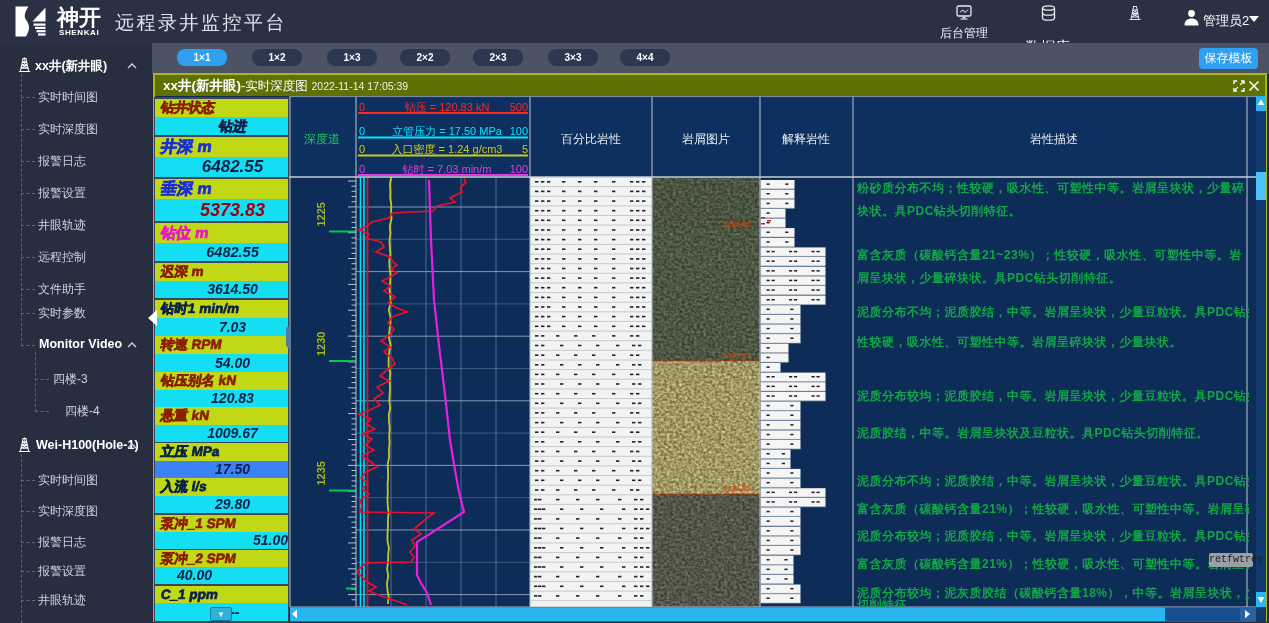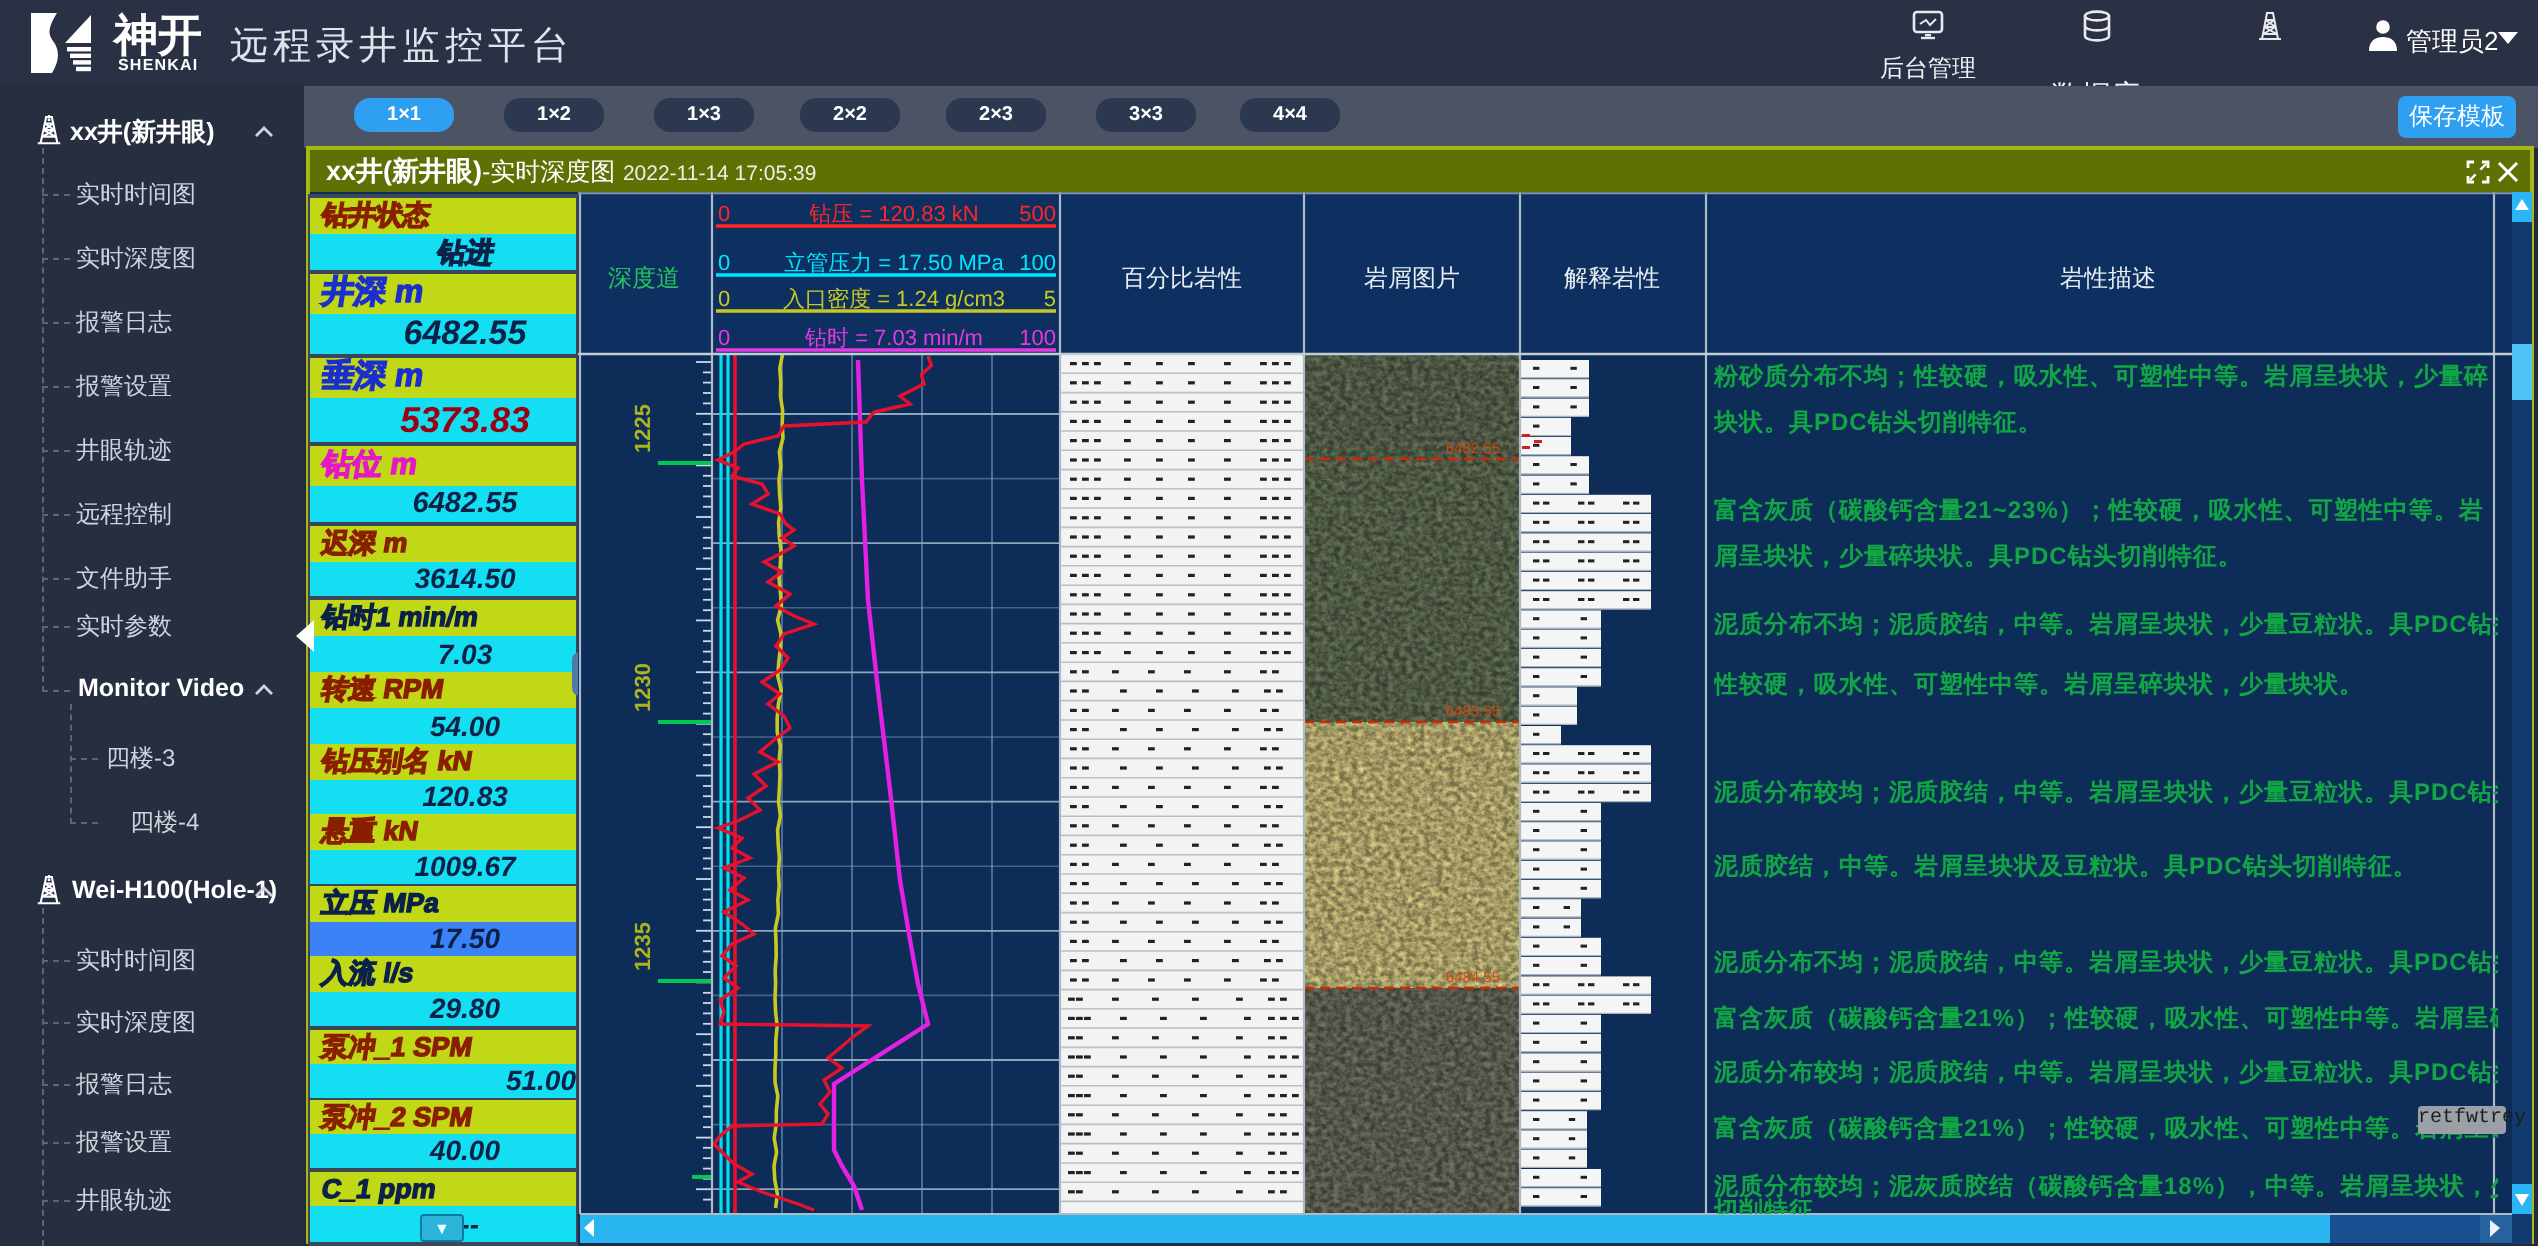--- a/index.html
+++ b/index.html
@@ -144,21 +144,21 @@
 <div style="position:absolute;left:155px;top:390px;width:133px;height:17px;background:#14dff2;color:#0c2148;font-size:14px;font-weight:bold;font-style:italic;line-height:17px;text-align:center;padding-left:22px;box-sizing:border-box">120.83</div>
 <div style="position:absolute;left:155px;top:407px;width:133px;height:18px;background:#c1d816;color:#8a1f00;font-size:13.5px;font-weight:bold;line-height:18px;padding-left:6px;box-sizing:border-box;white-space:nowrap"><span style="display:inline-block;transform:skewX(-9deg);-webkit-text-stroke:0.7px #8a1f00">悬重 kN</span></div>
 <div style="position:absolute;left:155px;top:425px;width:133px;height:17px;background:#14dff2;color:#0c2148;font-size:14px;font-weight:bold;font-style:italic;line-height:17px;text-align:center;padding-left:22px;box-sizing:border-box">1009.67</div>
 <div style="position:absolute;left:155px;top:443px;width:133px;height:18px;background:#c1d816;color:#0c2148;font-size:13.5px;font-weight:bold;line-height:18px;padding-left:6px;box-sizing:border-box;white-space:nowrap"><span style="display:inline-block;transform:skewX(-9deg);-webkit-text-stroke:0.7px #0c2148">立压 MPa</span></div>
 <div style="position:absolute;left:155px;top:461px;width:133px;height:17px;background:#3b82f6;color:#0c2148;font-size:14px;font-weight:bold;font-style:italic;line-height:17px;text-align:center;padding-left:22px;box-sizing:border-box">17.50</div>
 <div style="position:absolute;left:155px;top:478px;width:133px;height:18px;background:#c1d816;color:#0c2148;font-size:13.5px;font-weight:bold;line-height:18px;padding-left:6px;box-sizing:border-box;white-space:nowrap"><span style="display:inline-block;transform:skewX(-9deg);-webkit-text-stroke:0.7px #0c2148">入流 l/s</span></div>
 <div style="position:absolute;left:155px;top:496px;width:133px;height:17px;background:#14dff2;color:#0c2148;font-size:14px;font-weight:bold;font-style:italic;line-height:17px;text-align:center;padding-left:22px;box-sizing:border-box">29.80</div>
 <div style="position:absolute;left:155px;top:515px;width:133px;height:17px;background:#c1d816;color:#8a1f00;font-size:13.5px;font-weight:bold;line-height:17px;padding-left:6px;box-sizing:border-box;white-space:nowrap"><span style="display:inline-block;transform:skewX(-9deg);-webkit-text-stroke:0.7px #8a1f00">泵冲_1 SPM</span></div>
 <div style="position:absolute;left:155px;top:532px;width:133px;height:17px;background:#14dff2;color:#0c2148;font-size:14px;font-weight:bold;font-style:italic;line-height:17px;text-align:right;padding-left:22px;box-sizing:border-box">51.00</div>
 <div style="position:absolute;left:155px;top:550px;width:133px;height:17px;background:#c1d816;color:#8a1f00;font-size:13.5px;font-weight:bold;line-height:17px;padding-left:6px;box-sizing:border-box;white-space:nowrap"><span style="display:inline-block;transform:skewX(-9deg);-webkit-text-stroke:0.7px #8a1f00">泵冲_2 SPM</span></div>
-<div style="position:absolute;left:155px;top:567px;width:133px;height:17px;background:#14dff2;color:#0c2148;font-size:14px;font-weight:bold;font-style:italic;line-height:17px;text-align:center;padding-left:22px;box-sizing:border-box">40.00</div>
+<div style="position:absolute;left:155px;top:567px;width:133px;height:17px;background:#14dff2;color:#0c2148;font-size:14px;font-weight:bold;font-style:italic;line-height:17px;text-align:left;padding-left:22px;box-sizing:border-box">40.00</div>
 <div style="position:absolute;left:155px;top:586px;width:133px;height:17px;background:#c1d816;color:#0c2148;font-size:13.5px;font-weight:bold;line-height:17px;padding-left:6px;box-sizing:border-box;white-space:nowrap"><span style="display:inline-block;transform:skewX(-9deg);-webkit-text-stroke:0.7px #0c2148">C_1 ppm</span></div>
 <div style="position:absolute;left:155px;top:603px;width:133px;height:18px;background:#14dff2;color:#0c2148;font-size:14px;font-weight:bold;font-style:italic;line-height:18px;text-align:center;padding-left:22px;box-sizing:border-box">---</div>
 <div style="position:absolute;left:210px;top:607px;width:22px;height:14px;background:#2bb3d9;border:1px solid #0a7d9e;border-radius:2px;color:#e8feff;font-size:8px;text-align:center;line-height:13px">▼</div>
 <svg width="9" height="16" viewBox="0 0 9 16" style="position:absolute;left:148px;top:310px">
     <polygon points="9,0 9,16 0,8" fill="#fff"></polygon>
   </svg>
 <div style="position:absolute;left:286px;top:326px;width:13px;height:22px;background:#4d7aa8;border-radius:4px;color:#dce6f0;font-size:9px;text-align:center;line-height:22px">‹</div>
 <div style="position:absolute;left:289px;top:96px;width:977px;height:526px"><svg class="chart" width="977" height="526" viewBox="0 0 977 526">
       <rect x="0" y="0" width="977" height="526" fill="#0d2d58"></rect>
       <defs>

